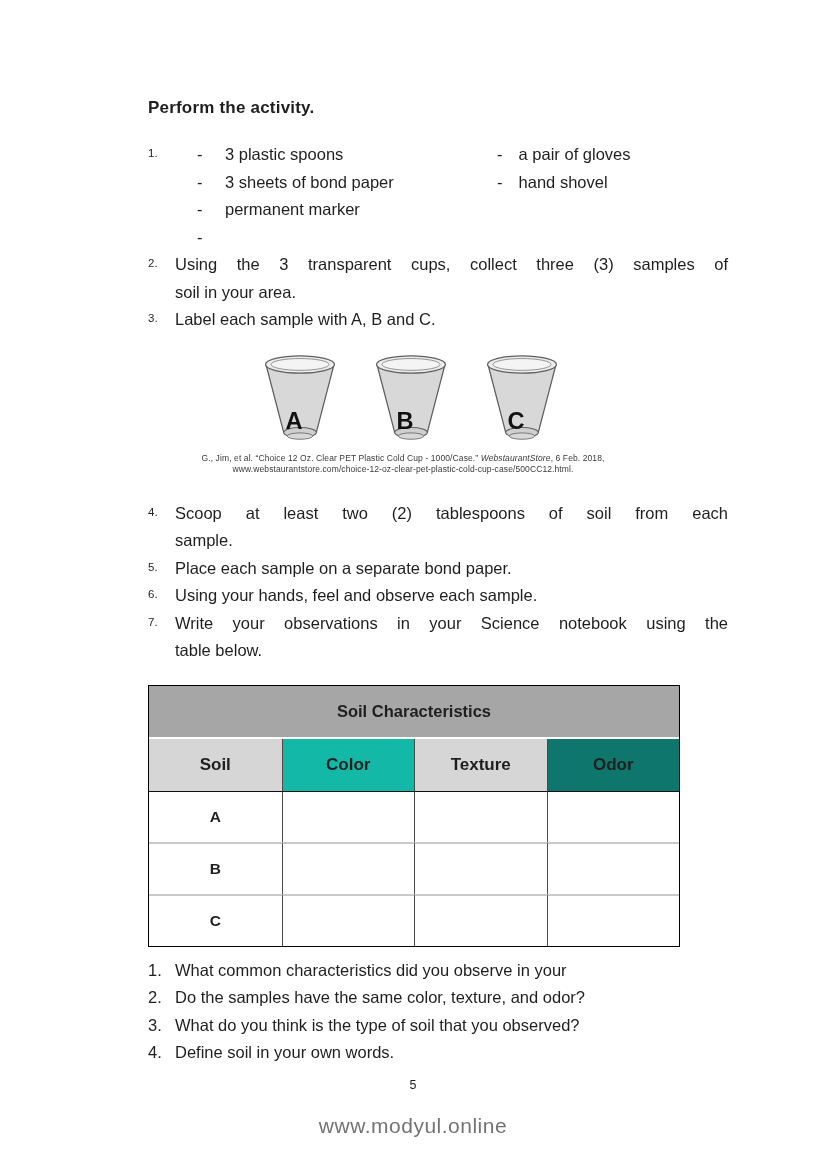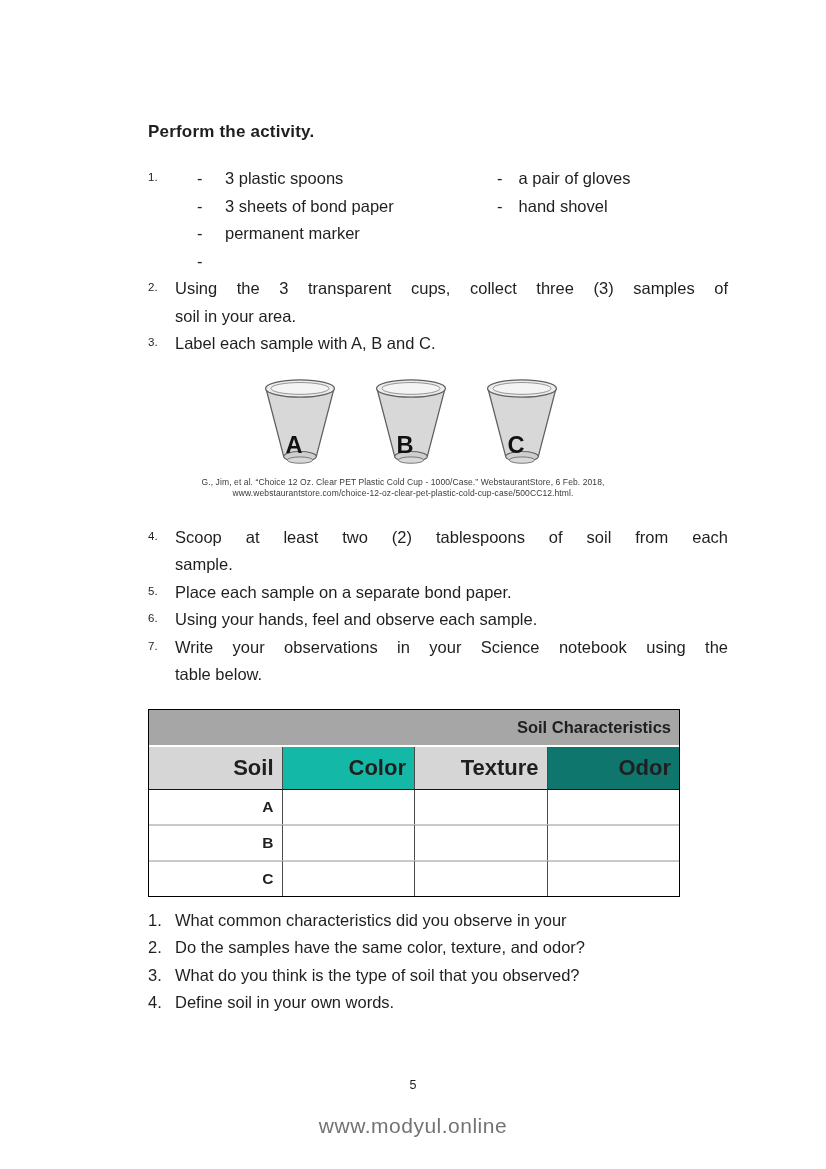--- a/index.html
+++ b/index.html
@@ -11,21 +11,20 @@
     font-family:"Liberation Sans", sans-serif;
     color:#1f1f1f;
     overflow:hidden;
   }
   .content {
     position:absolute; left:148px; top:98px; width:580px;
   }
   .doc-title {
     font-size:17px; font-weight:bold; letter-spacing:0.2px;
     margin-bottom:23px;
-    margin-top:24px;
   }
   
   .step { display:flex; }
   .step-num {
     width:27px; flex:0 0 27px;
     font-size:11.5px; padding-top:6px;
   }
   .step-body { flex:1; font-size:16.5px; line-height:27.5px; }
   .jline { text-align:justify; text-align-last:justify; }
   
@@ -36,36 +35,36 @@
   
   .cups { margin-top:18px; margin-left:113px; display:flex; gap:33px; height:92px; }
   .cup { width:78px; height:92px; }
   
   .citation {
     margin-top:9px; text-align:center;
     font-size:8.5px; line-height:11.5px; color:#3a3a3a;
     transform:translateX(-35px);
     letter-spacing:0.1px;
   }
-  .citation .it { }
+  .citation .it { font-style:italic; }
   .steps-lower { margin-top:24px; }
   
   .soil-table {
     margin-top:20px;
     width:532px; table-layout:fixed;
     border-collapse:separate; border-spacing:0;
     border:1.5px solid #000000;
   }
-  .soil-table td, .soil-table th { padding:8px; text-align:right; vertical-align:middle; }
+  .soil-table td, .soil-table th { padding:16px; text-align:center; vertical-align:middle; }
   .t-title td {
     height:29px; font-weight:bold; font-size:16.5px;
     border-bottom:2px solid #ffffff;
   }
   .t-head th {
-    height:18px; font-weight:bold; font-size:22px;
+    height:18px; font-weight:bold; font-size:17px;
     border-bottom:1.5px solid #111111;
   }
   .t-head th + th, .t-row td + td { border-left:1px solid #4a4a4a; }
   .t-row td { height:27px; background:#ffffff; }
   .t-row + .t-row td { border-top:2px solid #c9c9c9; }
   .row-label { font-weight:bold; font-size:15.5px; }
   
   .answer-intro { margin-top:30px; margin-left:27px; font-size:16.5px; line-height:27.5px; }
   .questions { margin-top:10px; }
   .question { display:flex; }

